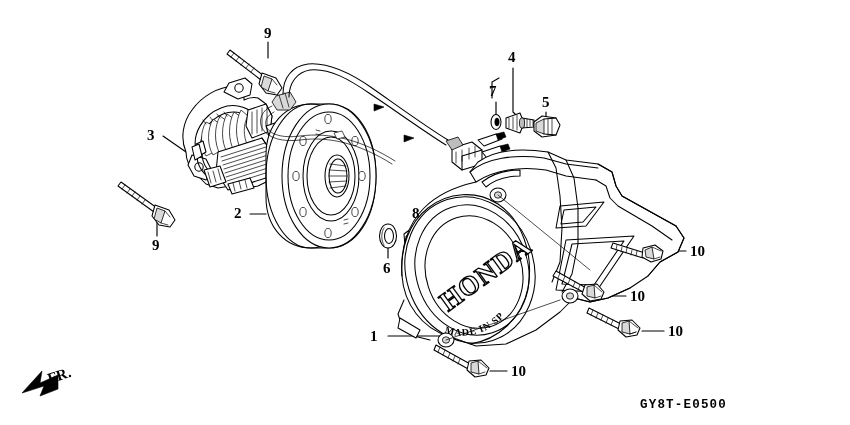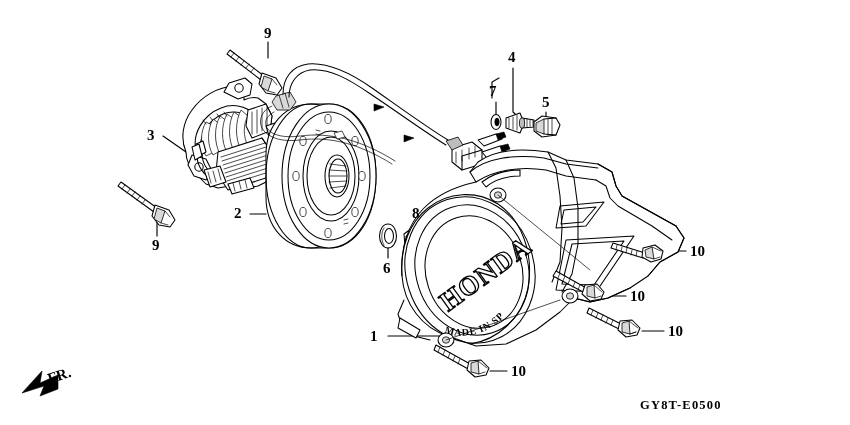--- a/index.html
+++ b/index.html
@@ -26,21 +26,21 @@
     font-size:15px;
     font-weight:700;
     color:#000;
     line-height:1;
     white-space:nowrap;
     user-select:none;
   }
   #partno{
     position:absolute;
     left:640px;top:398px;
-    font-family:Liberation Serif, serif;
+    font-family:Liberation Mono, monospace;
     font-size:12.5px;
     font-weight:700;
     letter-spacing:1.2px;
     color:#000;
     white-space:nowrap;
   }
   #frmark{
     position:absolute;left:20px;top:368px;
     width:70px;height:34px;
   }

